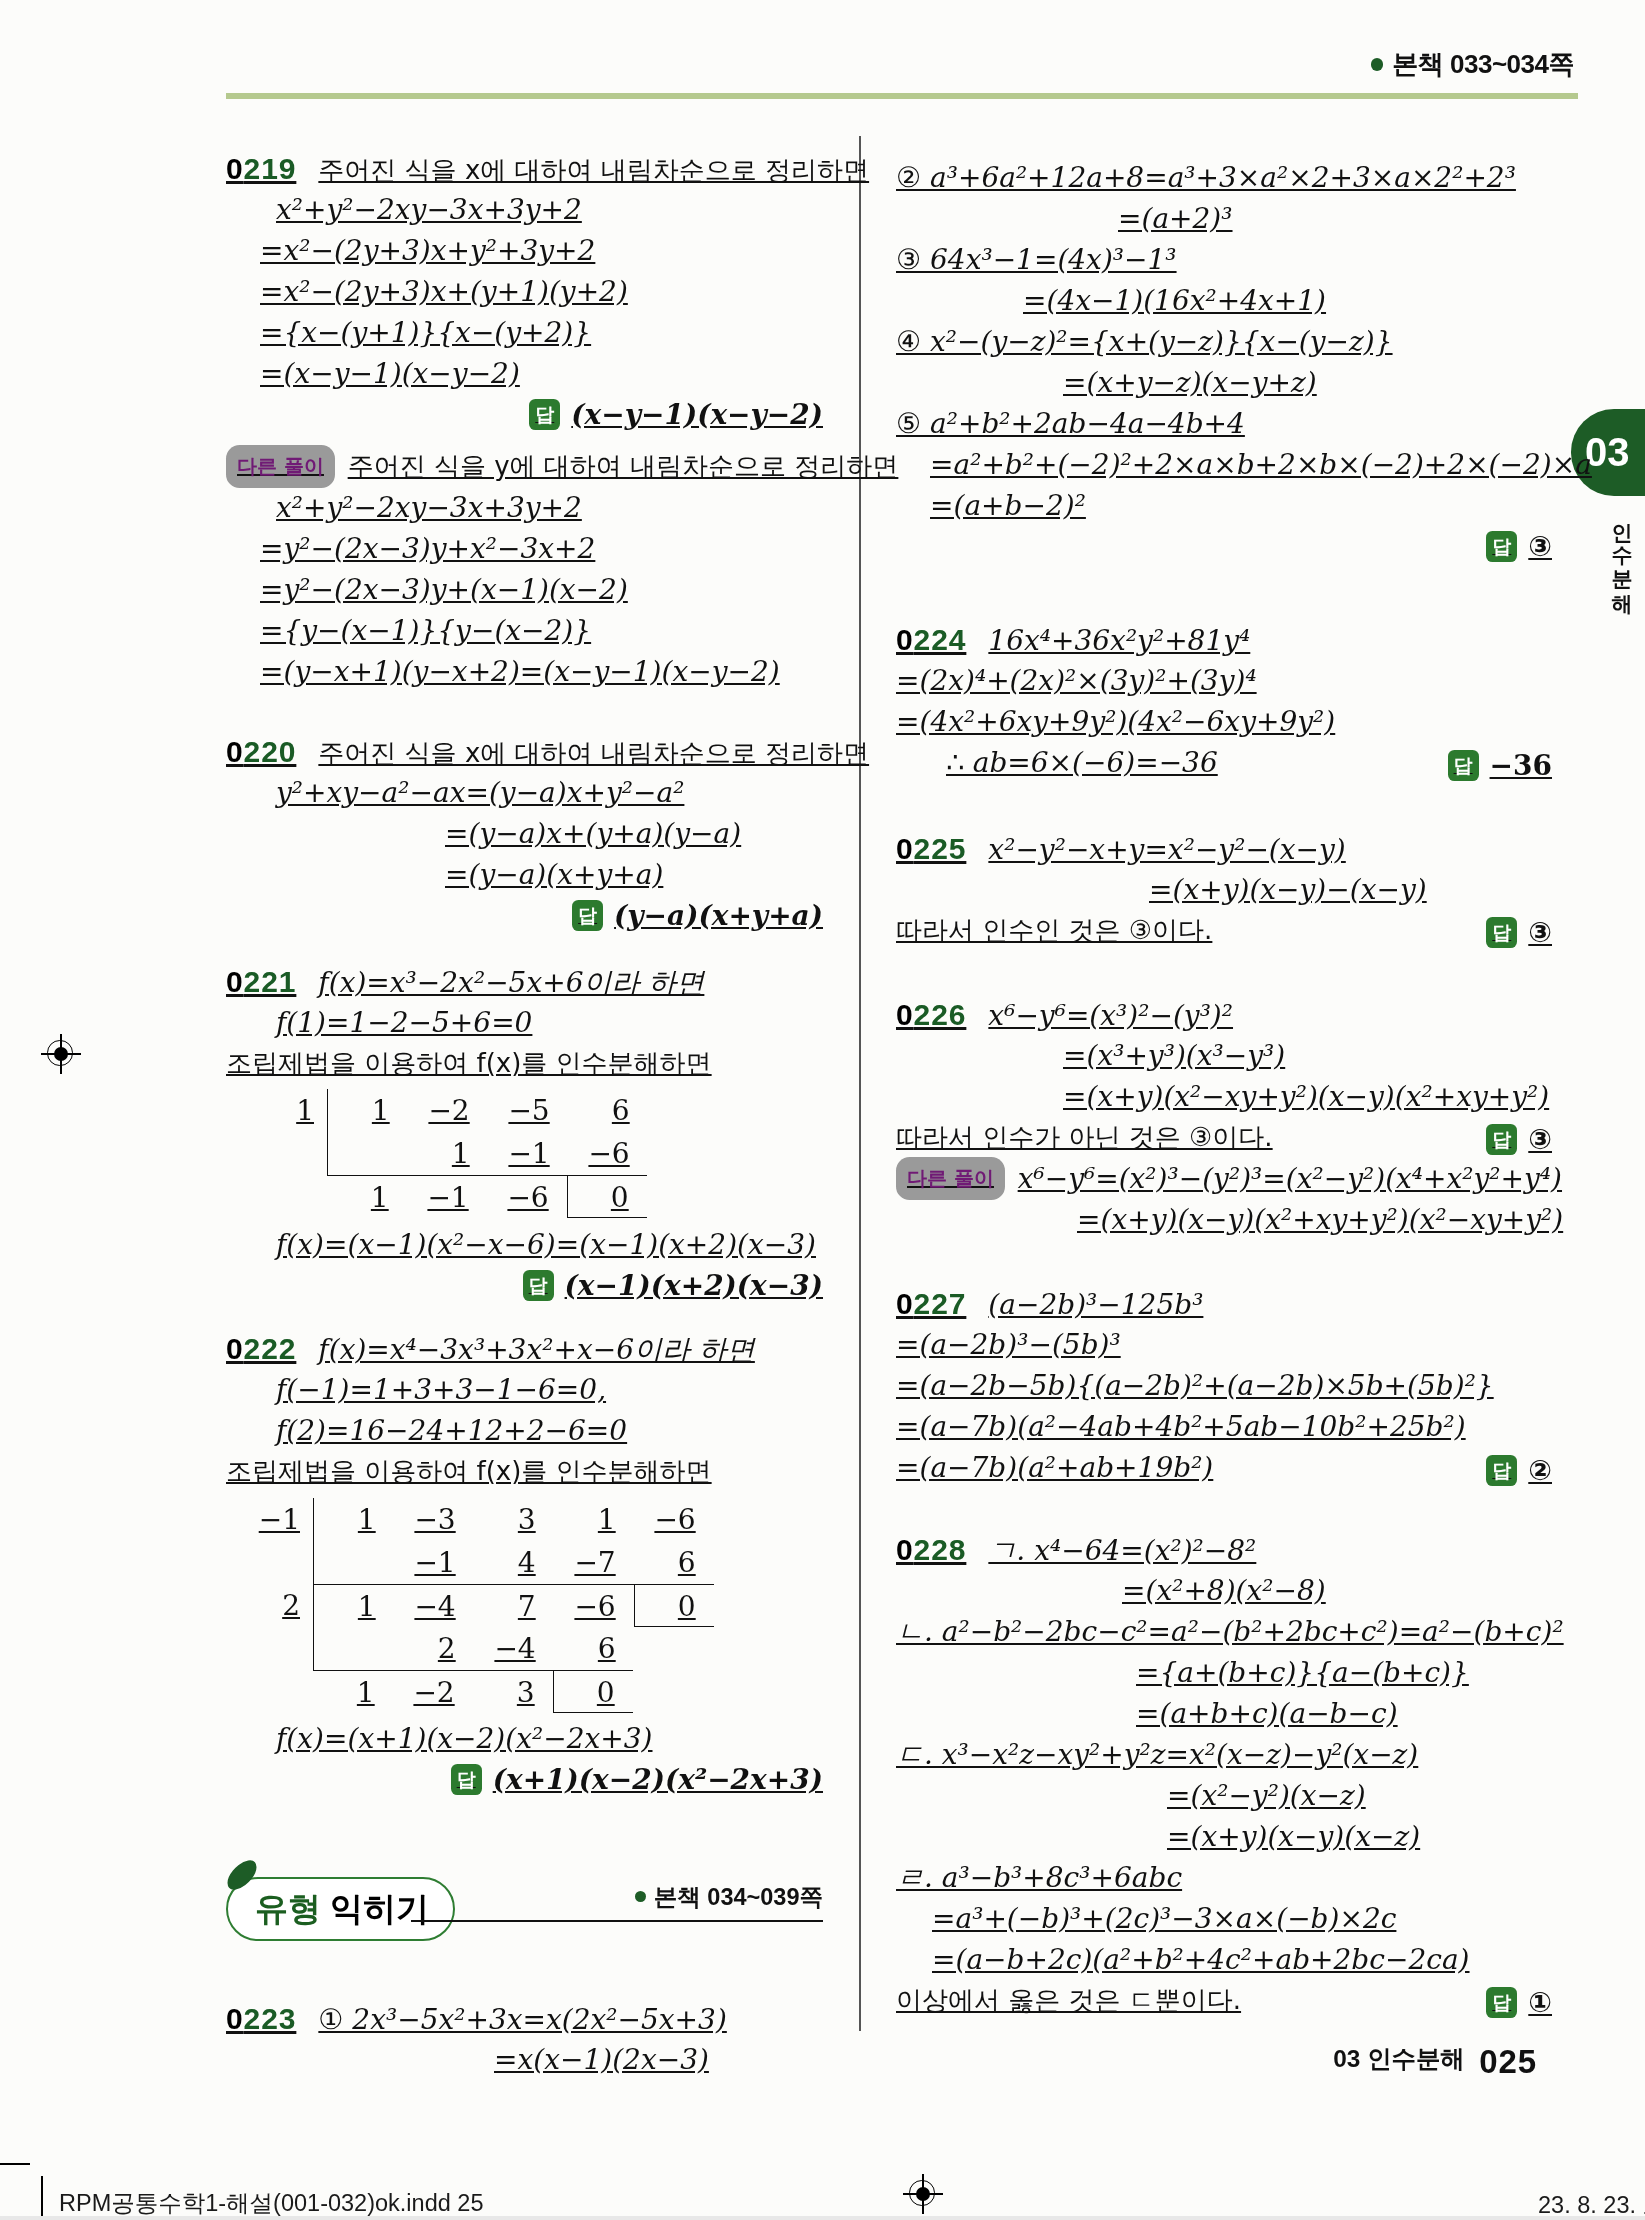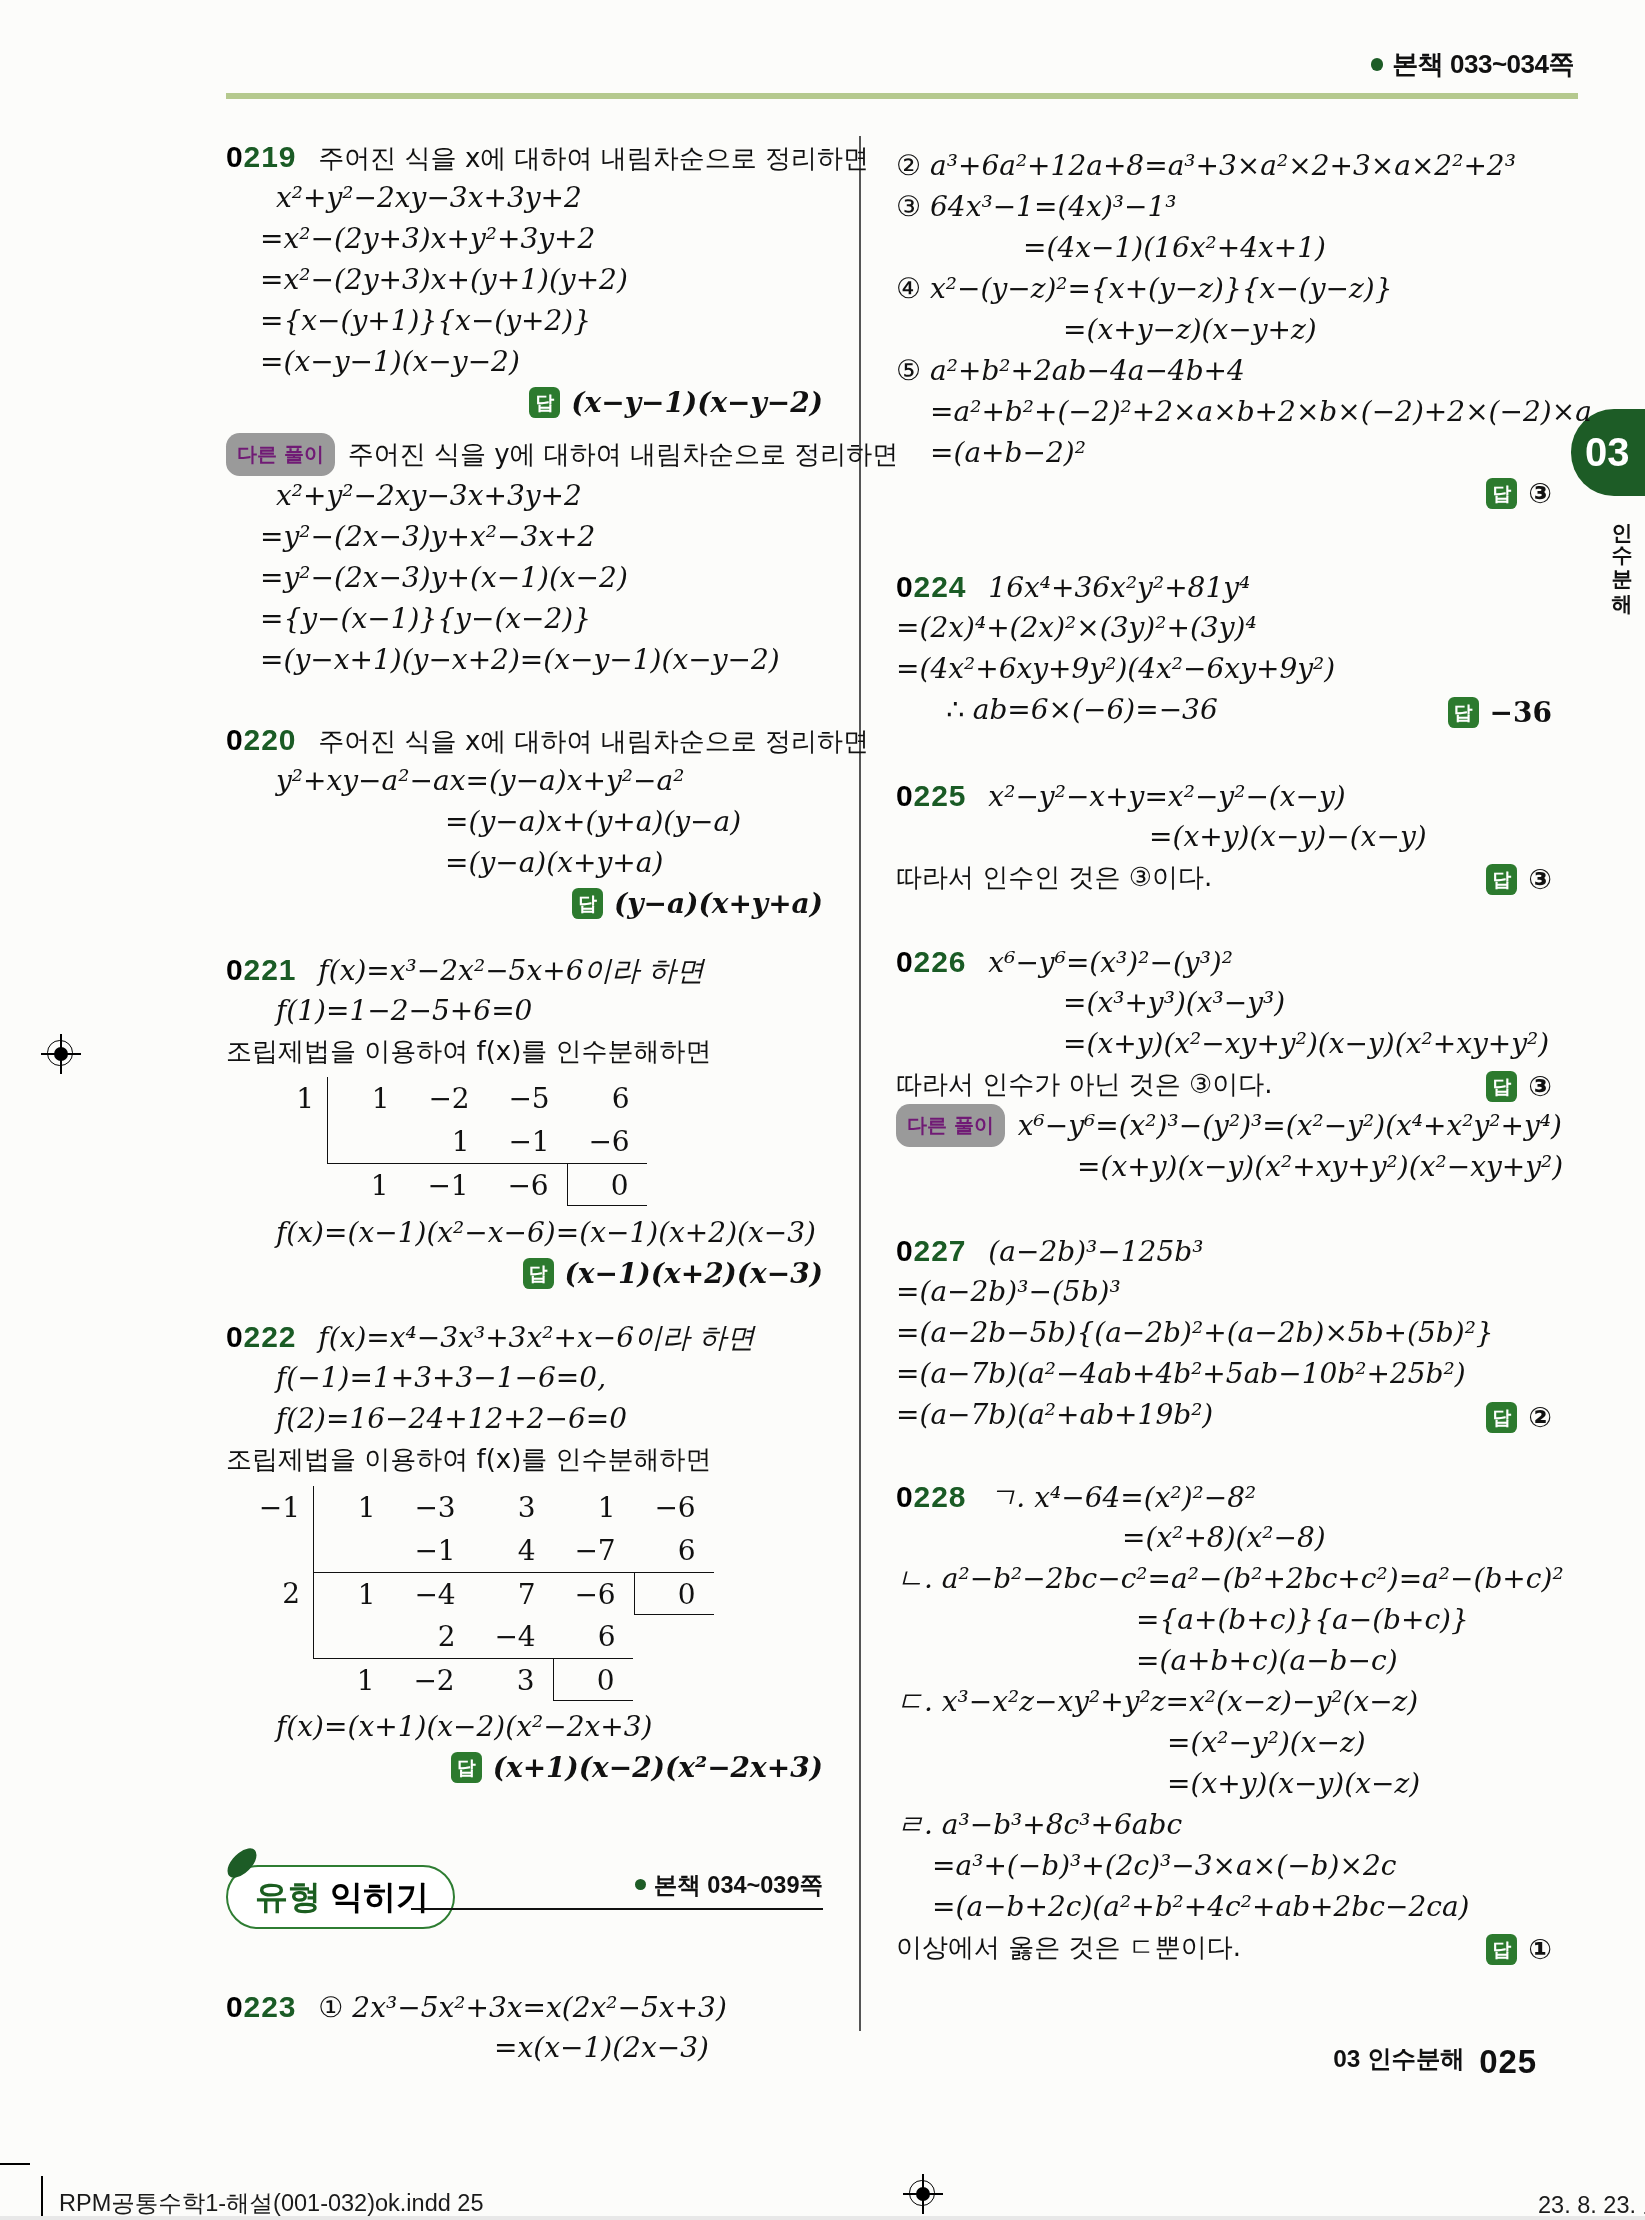--- a/index.html
+++ b/index.html
@@ -22,21 +22,21 @@
   .print-footer{position:absolute;left:59px;top:2187px;font-size:23.5px;color:#1a1a1a;}
   .print-date{position:absolute;left:1538px;top:2189px;font-size:23.5px;color:#1a1a1a;white-space:nowrap;}
   .print-vline{position:absolute;left:41px;top:2176px;width:1.8px;height:44px;background:#000;}
   .crop-hline{position:absolute;left:0;top:2163px;width:30px;height:1.8px;background:#000;}
   .regmark{position:absolute;width:40px;height:40px;}
   .regmark .ring{position:absolute;left:6.3px;top:6.3px;width:23.5px;height:23.5px;border:1.8px solid #000;border-radius:50%;}
   .regmark .dotc{position:absolute;left:12.7px;top:12.7px;width:14.5px;height:14.5px;background:#000;border-radius:50%;}
   .regmark .hv{position:absolute;left:0;top:19px;width:40px;height:1.8px;background:#000;}
   .regmark .vv{position:absolute;left:19px;top:0;width:1.8px;height:40px;background:#000;}
   
-  .colwrap{position:absolute;top:136px;}
+  .colwrap{position:absolute;top:148px;text-decoration:underline;}
   #left-col{left:226px;width:597px;}
   #right-col{left:896px;width:656px;}
   .pblock{}
   .row{height:41px;line-height:41px;white-space:nowrap;display:flex;align-items:baseline;}
   .pnum{font-weight:bold;font-size:30px;letter-spacing:0.9px;margin-right:22px;font-family:"Liberation Sans",sans-serif;}
   .num-black{color:#000;}
   .num-green{color:#1a5b25;}
   .eq{font-family:"DejaVu Serif","DejaVu Sans","Liberation Serif",serif;font-style:italic;font-size:28px;}
   .kr{font-family:"DejaVu Sans","Liberation Sans",sans-serif;font-size:26px;}
   .ansrow{justify-content:flex-end;gap:11px;align-items:center;}
@@ -278,20 +278,23 @@
           <span class="eq" style="margin-left: 268px;">=x(x−1)(2x−3)</span>
         </div>
       </div>
     </div>
   <div id="right-col" class="colwrap">
       <div class="pblock" style="margin-top: 9px;">
         <div class="row">
           <span class="eq" style="margin-left: 0px;">② a³+6a²+12a+8=a³+3×a²×2+3×a×2²+2³</span>
         </div>
         <div class="row">
+          <span class="eq" style="margin-left: 222px;">=(a+2)³</span>
+        </div>
+        <div class="row">
           <span class="eq" style="margin-left: 0px;">③ 64x³−1=(4x)³−1³</span>
         </div>
         <div class="row">
           <span class="eq" style="margin-left: 127px;">=(4x−1)(16x²+4x+1)</span>
         </div>
         <div class="row">
           <span class="eq" style="margin-left: 0px;">④ x²−(y−z)²={x+(y−z)}{x−(y−z)}</span>
         </div>
         <div class="row">
           <span class="eq" style="margin-left: 167px;">=(x+y−z)(x−y+z)</span>

